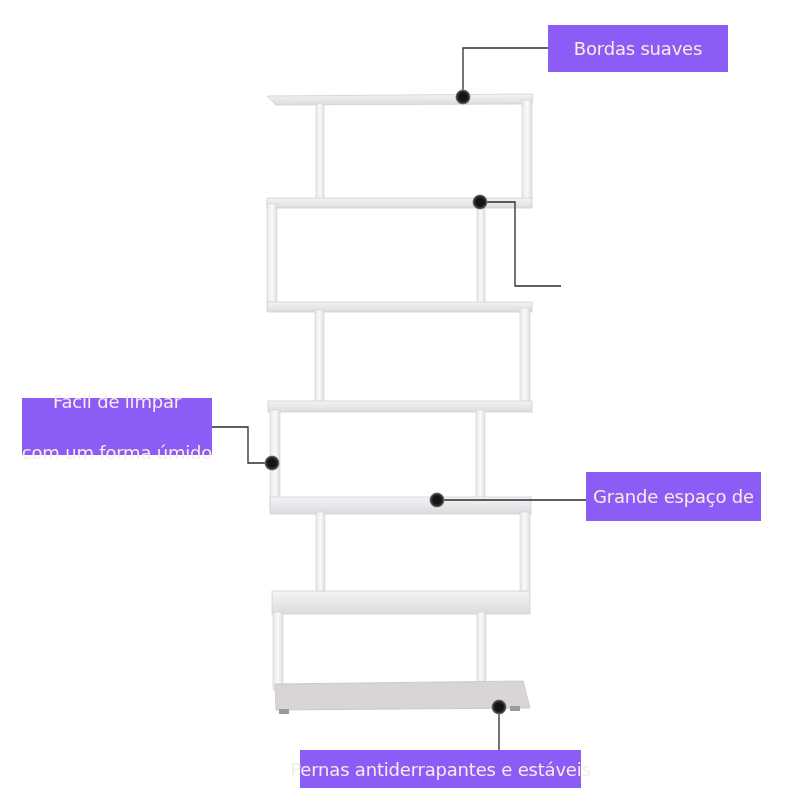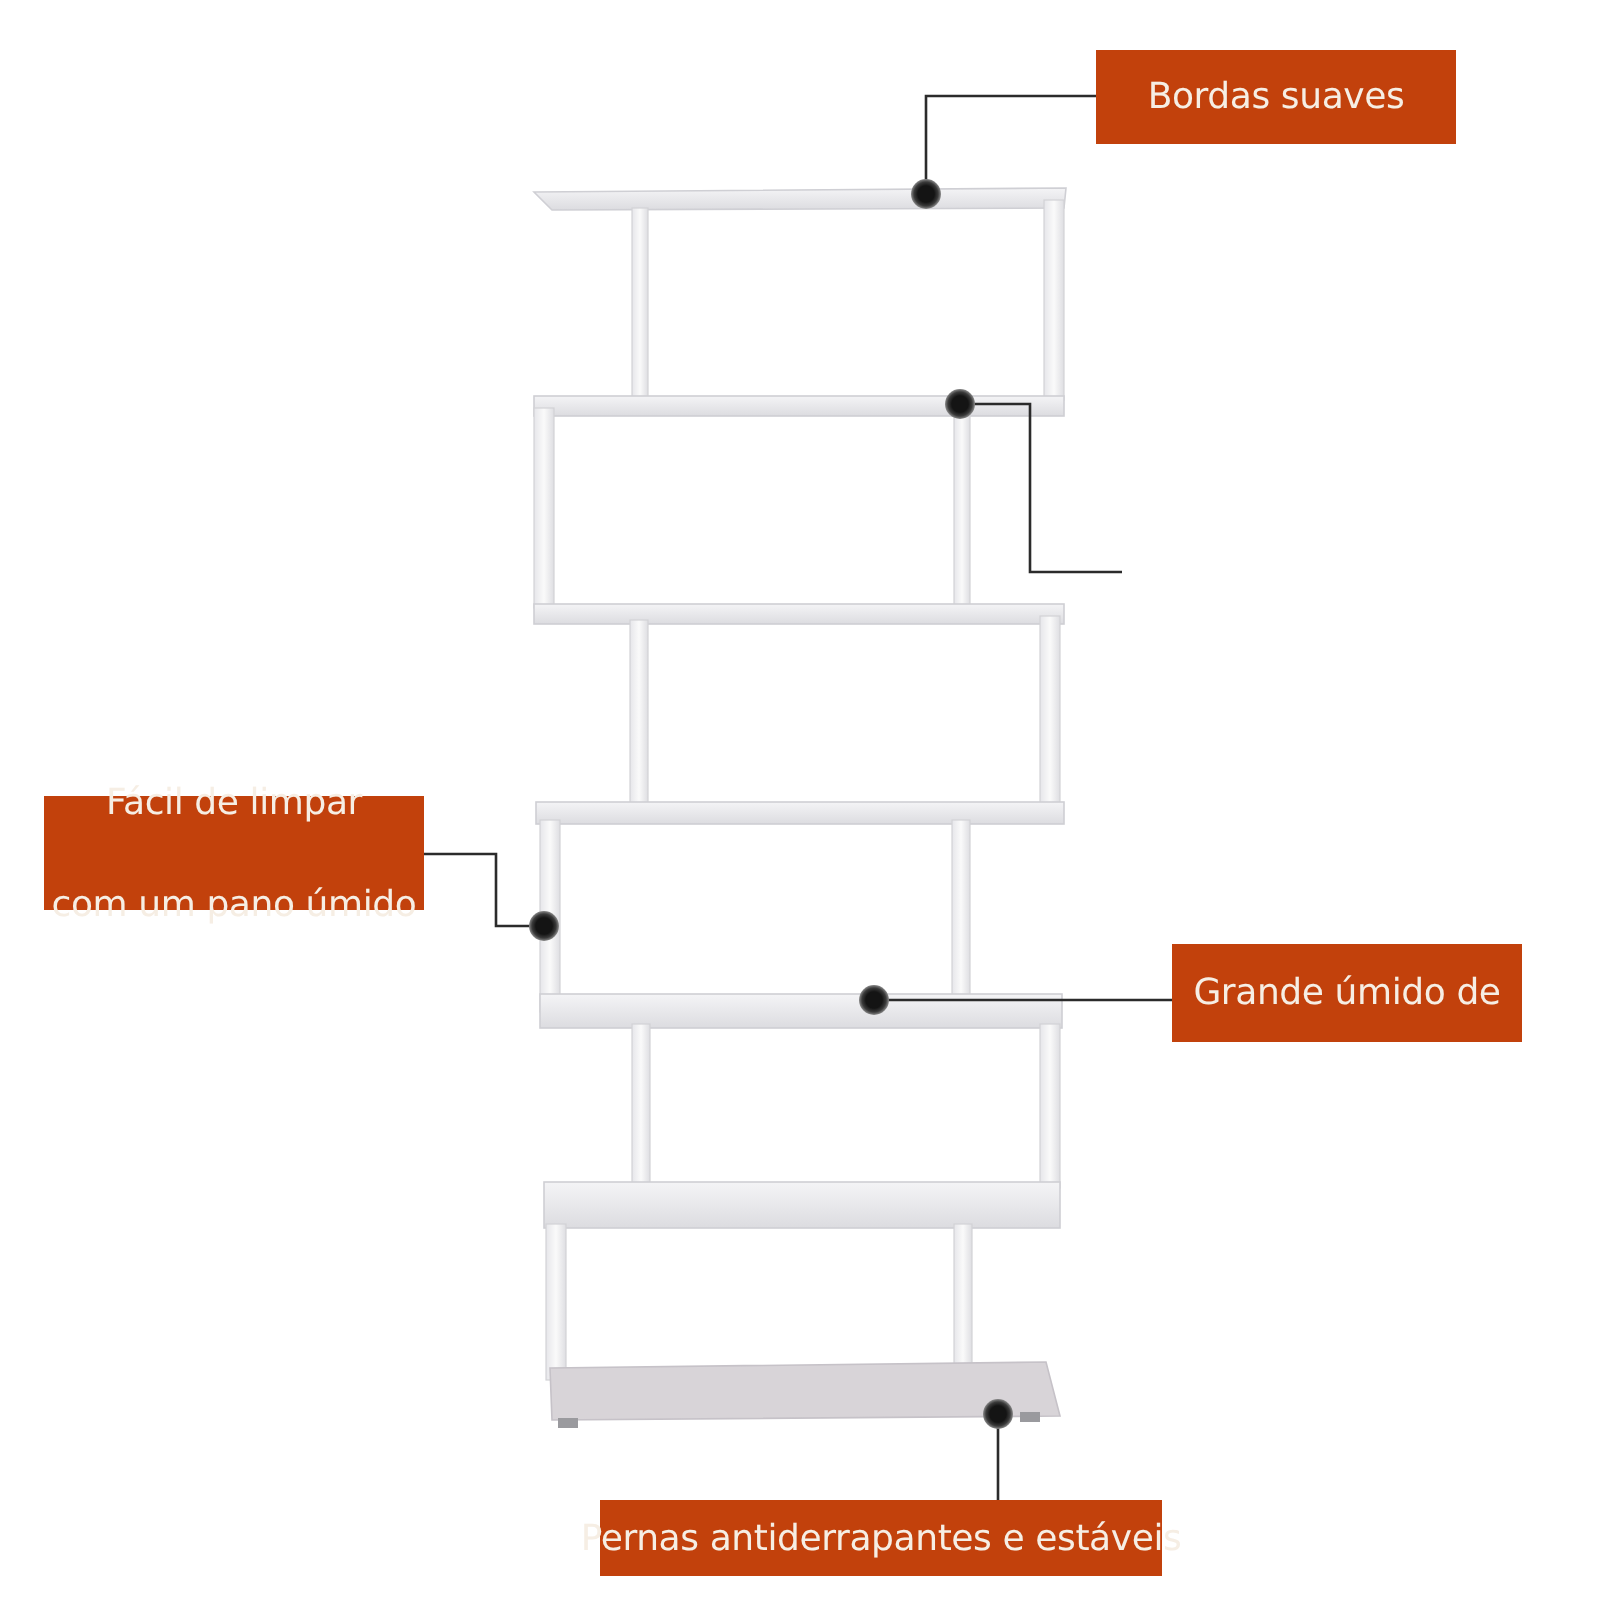--- a/index.html
+++ b/index.html
@@ -3,21 +3,21 @@
 <meta charset="utf-8">
 <style>
   html, body { margin: 0; padding: 0; }
   body {
     width: 800px; height: 800px; background: #ffffff; position: relative; overflow: hidden;
     font-family: "Liberation Sans", "DejaVu Sans", sans-serif;
   }
   .canvas { position: absolute; left: 0; top: 0; width: 800px; height: 800px; }
   .shelf-svg { position: absolute; left: 0; top: 0; }
   .label-box {
-    position: absolute; background: #c2410c; color: #F6EEE4;
+    position: absolute; background: #8b5cf6; color: #F6EEE4;
     display: flex; flex-direction: column; align-items: center; justify-content: center;
     text-align: center; font-size: 18px; line-height: 21px; box-sizing: border-box;
     font-family: "DejaVu Sans", "Liberation Sans", sans-serif; letter-spacing: -0.2px;
   }
   .label-box span { display: block; white-space: nowrap; }
   #lbl-bordas { left: 548px; top: 25px; width: 180px; height: 47px; }
   #lbl-design { left: 561px; top: 262px; width: 202px; height: 49px; }
   #lbl-facil  { left: 22px;  top: 398px; width: 190px; height: 57px; gap: 30px; }
   #lbl-grande { left: 586px; top: 472px; width: 175px; height: 49px; }
   #lbl-pernas { left: 300px; top: 750px; width: 281px; height: 38px; }
@@ -104,24 +104,24 @@
     </g>
   </svg>
 
   <div class="label-box" id="lbl-bordas">
     <span>Bordas suaves</span>
   </div>
 
 
   <div class="label-box" id="lbl-facil">
     <span>Fácil de limpar</span>
-    <span>com um pano úmido</span>
+    <span>com um forma úmido</span>
   </div>
 
   <div class="label-box" id="lbl-grande">
-    <span>Grande úmido de</span>
+    <span>Grande espaço de</span>
   </div>
 
   <div class="label-box" id="lbl-pernas">
     <span>Pernas antiderrapantes e estáveis</span>
   </div>
 
 </div>
 
 </body></html>

